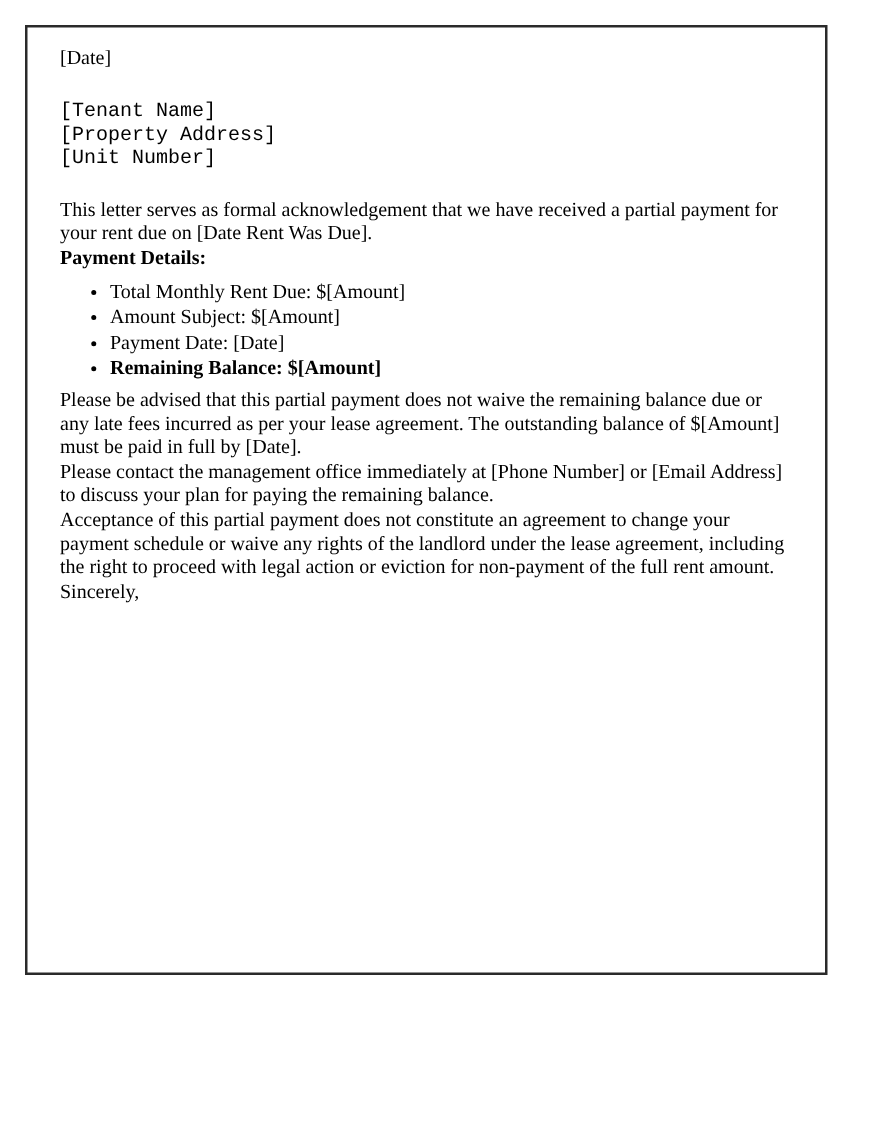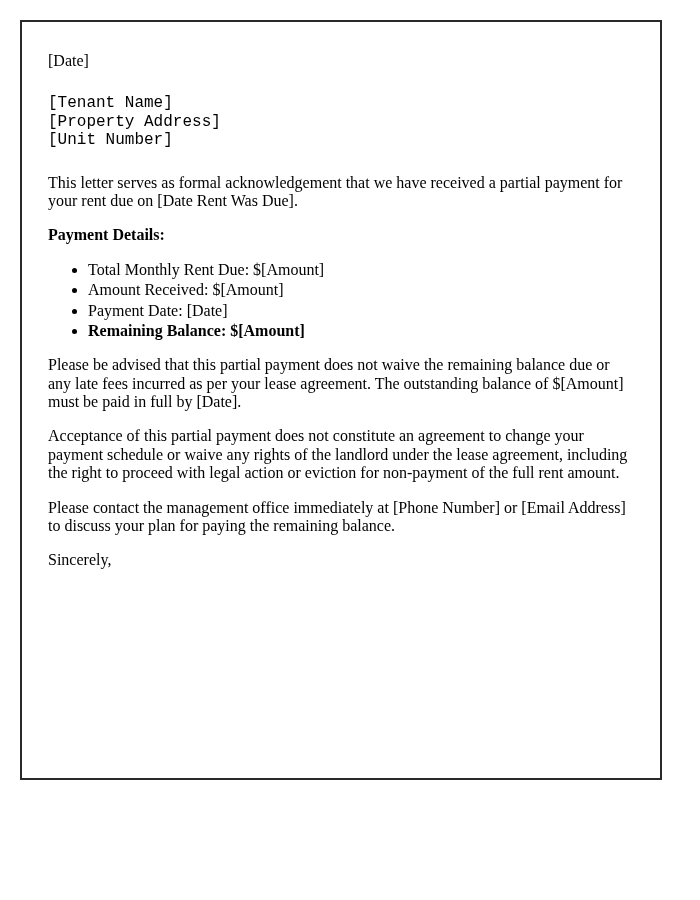--- a/index.html
+++ b/index.html
@@ -25,21 +25,21 @@
     height: 760px;
     box-sizing: border-box;
     border: 2px solid #2a2a2a;
     background: #ffffff;
     padding: 14px 28px 14px 26px;
     color: #000000;
     font-size: 16px;
     line-height: 1.15;
   }
   .letter-page p {
-    margin: 16px 0;
+    margin: 2px 0;
   }
   .addr-line, .sig-line {
     margin: 0;
   }
   .block {
     margin: 24px 0;
     font-family: Liberation Mono, monospace;
   }
   ul.details-list {
     margin: 8px 0;
@@ -65,32 +65,32 @@
     </div>
 
 
 
     <p>This letter serves as formal acknowledgement that we have received a partial payment for your rent due on [Date Rent Was Due].</p>
 
     <p class="bold">Payment Details:</p>
 
     <ul class="details-list">
       <li>Total Monthly Rent Due: $[Amount]</li>
-      <li>Amount Received: $[Amount]</li>
+      <li>Amount Subject: $[Amount]</li>
       <li>Payment Date: [Date]</li>
       <li>
         <strong>Remaining Balance: $[Amount]</strong>
       </li>
     </ul>
 
     <p>Please be advised that this partial payment does not waive the remaining balance due or any late fees incurred as per your lease agreement. The outstanding balance of $[Amount] must be paid in full by [Date].</p>
 
+    <p>Please contact the management office immediately at [Phone Number] or [Email Address] to discuss your plan for paying the remaining balance.</p>
+
     <p>Acceptance of this partial payment does not constitute an agreement to change your payment schedule or waive any rights of the landlord under the lease agreement, including the right to proceed with legal action or eviction for non-payment of the full rent amount.</p>
-
-    <p>Please contact the management office immediately at [Phone Number] or [Email Address] to discuss your plan for paying the remaining balance.</p>
 
     <p>Sincerely,</p>
 
     <div class="block">
     </div>
 
   </div>
 </div>
 
 </body></html>

